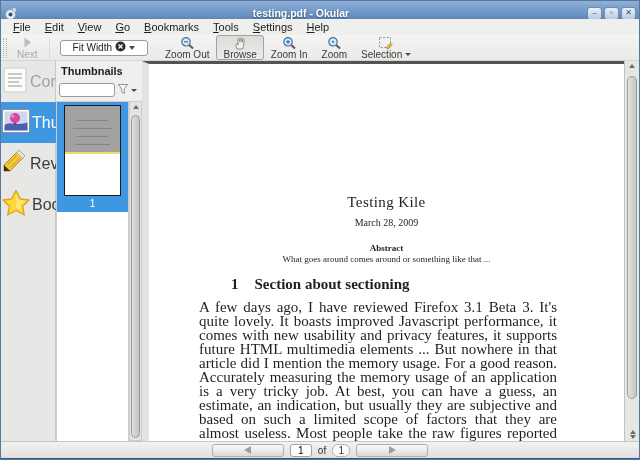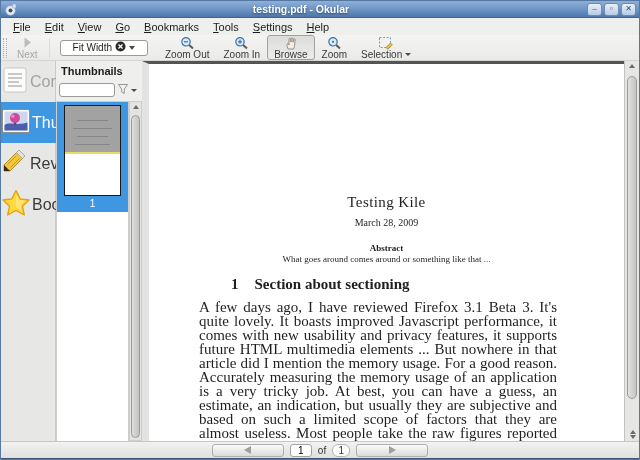--- a/index.html
+++ b/index.html
@@ -6,21 +6,21 @@
   * { box-sizing:border-box; }
   .app {
     position:relative; width:640px; height:460px; overflow:hidden;
     font-family:"Liberation Sans", sans-serif;
     background:#efefed; border:1px solid #5578a0;
   }
   
   .titlebar {
     position:absolute; top:0; left:0; right:0; height:17px;
     background:linear-gradient(#8fafd8, #6b93c4 55%, #4d77a9);
-    display:flex; align-items:center; padding:4px 3px;
+    display:flex; align-items:center; padding:12px 3px;
     border-bottom:1px solid #3e6293;
   }
   .titlebar .app-icon { width:13px; height:13px; display:flex; }
   .titlebar-title {
     flex:1; text-align:center; color:#fff; font-weight:bold; font-size:10.5px;
     text-shadow:0 1px 2px #2c4a70; white-space:nowrap; overflow:hidden;
   }
   .win-btn {
     width:15px; height:13px; margin-left:2px; border-radius:3px;
     background:linear-gradient(#e9f0f9, #b6cbe3);
@@ -183,39 +183,39 @@
       <span class="ico">
         <svg width="15" height="14">
             <circle cx="6" cy="5.8" r="4.2" fill="#d9e9f7" stroke="#3c70a4" stroke-width="1.2"></circle>
             <line x1="4" y1="5.8" x2="8" y2="5.8" stroke="#3c70a4" stroke-width="1.2"></line>
             <line x1="9.2" y1="9" x2="13" y2="12.6" stroke="#5a5a58" stroke-width="2"></line>
           </svg>
       </span>
       <span>Zoom Out</span>
     </div>
 
+    <div class="tb-btn pressed">
+      <span class="ico">
+        <svg width="14" height="14">
+            <path d="M4 13 C3 10 2.5 8 3.5 7.5 C4.3 7.2 4.8 8 5 9 L5 3.2 C5 2 6.6 2 6.7 3.2 L6.9 6 L7.3 2.6 C7.5 1.5 9 1.6 9 2.8 L9 6.2 L9.6 3.4 C9.9 2.4 11.2 2.7 11.1 3.8 L10.8 7 C10.7 9.5 10.3 11.5 9.5 13 Z" fill="#f4efe4" stroke="#8a857a" stroke-width="0.9"></path>
+          </svg>
+      </span>
+      <span>Browse</span>
+    </div>
+
     <div class="tb-btn">
       <span class="ico">
         <svg width="15" height="14">
             <circle cx="6" cy="5.8" r="4.2" fill="#d9e9f7" stroke="#3c70a4" stroke-width="1.2"></circle>
             <line x1="4" y1="5.8" x2="8" y2="5.8" stroke="#3c70a4" stroke-width="1.2"></line>
             <line x1="6" y1="3.8" x2="6" y2="7.8" stroke="#3c70a4" stroke-width="1.2"></line>
             <line x1="9.2" y1="9" x2="13" y2="12.6" stroke="#5a5a58" stroke-width="2"></line>
           </svg>
       </span>
       <span>Zoom In</span>
-    </div>
-
-    <div class="tb-btn pressed">
-      <span class="ico">
-        <svg width="14" height="14">
-            <path d="M4 13 C3 10 2.5 8 3.5 7.5 C4.3 7.2 4.8 8 5 9 L5 3.2 C5 2 6.6 2 6.7 3.2 L6.9 6 L7.3 2.6 C7.5 1.5 9 1.6 9 2.8 L9 6.2 L9.6 3.4 C9.9 2.4 11.2 2.7 11.1 3.8 L10.8 7 C10.7 9.5 10.3 11.5 9.5 13 Z" fill="#f4efe4" stroke="#8a857a" stroke-width="0.9"></path>
-          </svg>
-      </span>
-      <span>Browse</span>
     </div>
 
     <div class="tb-btn">
       <span class="ico">
         <svg width="15" height="14">
             <circle cx="6" cy="5.8" r="4.2" fill="#d9e9f7" stroke="#3c70a4" stroke-width="1.2"></circle>
             <circle cx="6" cy="5.8" r="1.1" fill="#3c70a4"></circle>
             <line x1="9.2" y1="9" x2="13" y2="12.6" stroke="#5a5a58" stroke-width="2"></line>
           </svg>
       </span>

